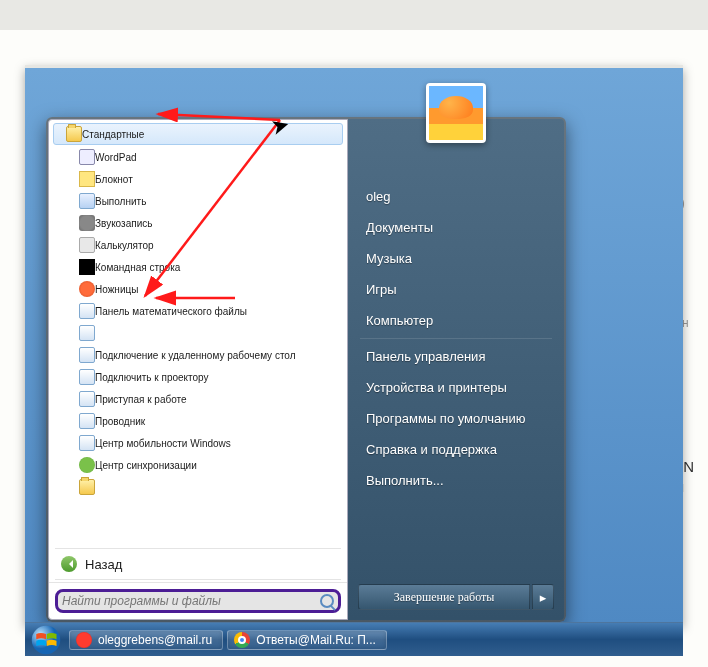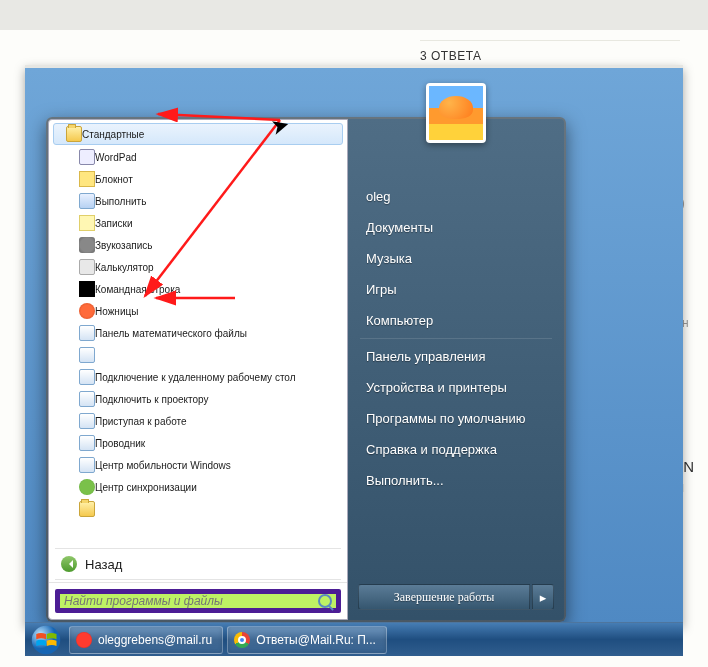--- a/index.html
+++ b/index.html
@@ -41,21 +41,21 @@
     position: absolute; left: 25px; right: 25px; bottom: 11px; height: 34px;
     background: linear-gradient(180deg,#467db4 0%, #1f4e80 50%, #305e8e 100%);
     z-index: 30; display: flex; align-items: center;
     border-top: 1px solid rgba(255,255,255,.15);
   }
   .start-orb {
     width: 42px; height: 34px; display:flex;align-items:center;justify-content:center;
   }
   .orb-svg { width: 30px; height: 30px; }
   .task-btn {
-    height: 28px; margin: 13px 2px; padding: 0 10px 0 6px;
+    height: 20px; margin: 13px 2px; padding: 0 10px 0 6px;
     background: linear-gradient(180deg, rgba(255,255,255,.25), rgba(255,255,255,.05));
     border: 1px solid rgba(255,255,255,.25); border-radius: 3px;
     display:flex; align-items:center; gap:6px;
     color: #fff; font-size: 12px; cursor: default;
     box-shadow: inset 0 0 4px rgba(0,0,0,.15);
   }
   .task-btn .ticon { width:16px;height:16px;background:#fff;border-radius:2px; display:inline-block;}
   .ticon.opera { background: radial-gradient(circle at 50% 50%, #ff3b2f 0 60%, #b5140d 100%); border-radius:50%;}
   .ticon.chrome { background: conic-gradient(#ea4335 0 120deg,#34a853 120deg 240deg,#fbbc05 240deg 360deg); border-radius:50%; position:relative;}
   .ticon.chrome::after{content:"";position:absolute;inset:4px;background:#4285f4;border:2px solid #fff;border-radius:50%;}
@@ -136,22 +136,22 @@
   .i-cmd{background:#000;}
   .i-snip{background:radial-gradient(circle,#ff6b3b 0 50%,#c94a1f 100%);border-radius:50%;}
   .i-sync{background:radial-gradient(circle,#7ac14a 0 60%,#4a912a 100%);border-radius:50%;}
   .i-back{width:16px;height:16px;background:linear-gradient(180deg,#8fc76a,#4d9a2d);border-radius:50%;position:relative;}
   .i-back::after{content:"";position:absolute;left:4px;top:4px;border:4px solid transparent;border-right-color:#fff;}
 
   .search-row {
     padding: 6px; border-top:1px solid #e4e4e4;
   }
   .search-box {
-    width:100%; height:24px; border:5px solid #4c1d95; border-radius:2px;
-    display:flex;align-items:center;padding:0 4px;background:#bef264;
+    width:100%; height:24px; border:3px solid #4c1d95; border-radius:8px;
+    display:flex;align-items:center;padding:0 4px;background:#e5e5e5;
   }
   .search-box input{flex:1;border:none;outline:none;font-style:italic;color:#777;font-size:12px;background:transparent;}
   .search-box .mag{width:14px;height:14px;border:2px solid #5a8bc0;border-radius:50%;position:relative;}
   .search-box .mag::after{content:"";position:absolute;width:6px;height:2px;background:#5a8bc0;bottom:-3px;right:-4px;transform:rotate(45deg);}
 
   .sm-right .r-link{
     color:#fff;font-size:13px;padding:8px 14px;cursor:default;text-shadow:0 1px 1px rgba(0,0,0,.4);
   }
   .sm-right .r-sep{height:1px;background:rgba(255,255,255,.12);margin:2px 8px;}
   .shutdown-row{margin-top:auto;padding:6px;display:flex;gap:2px;}
@@ -171,21 +171,20 @@
   
   .program-list::-webkit-scrollbar{width:16px;}
   .program-list::-webkit-scrollbar-track{background:#f0f0f0;}
   .program-list::-webkit-scrollbar-thumb{background:#c7d3e0;border:1px solid #9fb5cc;border-radius:2px;}
 </style>
 </head>
 <body>
 
 <div class="bg-page">
   <div class="bg-header">Вопросы-лидеры</div>
-  <div class="bg-answers">3 ОТВЕТА</div>
   <div class="bg-link1">565 Искусственный Интеллект (21</div>
   <div class="bg-snip" style="left:581px;top:116px;">Ножницы" в пус</div>
   <div class="bg-snip bg-gray" style="left:582px;top:146px;font-size:12px;">Комментироват</div>
   <div class="bg-snip bg-gray" style="left:580px;top:196px;font-size:12px;">ветленный (20485)</div>
   <div class="bg-snip" style="left:580px;top:224px;font-size:16px;">НОЖНИЦЫ</div>
   <div class="bg-snip bg-gray" style="left:590px;top:260px;font-size:12px;">Комментирова</div>
   <div class="bg-snip bg-gray" style="left:574px;top:316px;font-size:12px;">а Ученик (117) 1 мин</div>
   <div class="bg-snip" style="left:574px;top:344px;font-size:15px;">«Ножницы» поз</div>
   <div class="bg-snip" style="left:574px;top:364px;font-size:15px;">его экрана. Прс</div>
   <div class="bg-snip" style="left:574px;top:384px;font-size:15px;">.</div>
@@ -208,24 +207,20 @@
           <span class="icon i-wordpad"></span>
           <span>WordPad</span>
         </div>
       <div class="pl-item indent">
           <span class="icon i-notes"></span>
           <span>Блокнот</span>
         </div>
       <div class="pl-item indent">
           <span class="icon i-run"></span>
           <span>Выполнить</span>
-        </div>
-      <div class="pl-item indent">
-          <span class="icon i-sticky"></span>
-          <span>Записки</span>
         </div>
       <div class="pl-item indent">
           <span class="icon i-mic"></span>
           <span>Звукозапись</span>
         </div>
       <div class="pl-item indent">
           <span class="icon i-calc"></span>
           <span>Калькулятор</span>
         </div>
       <div class="pl-item indent">

